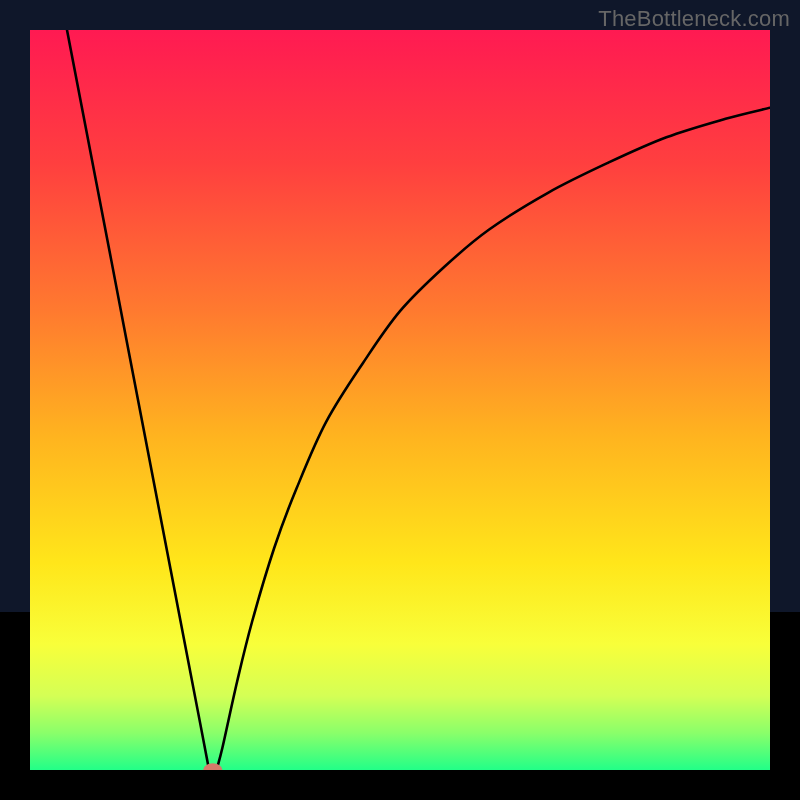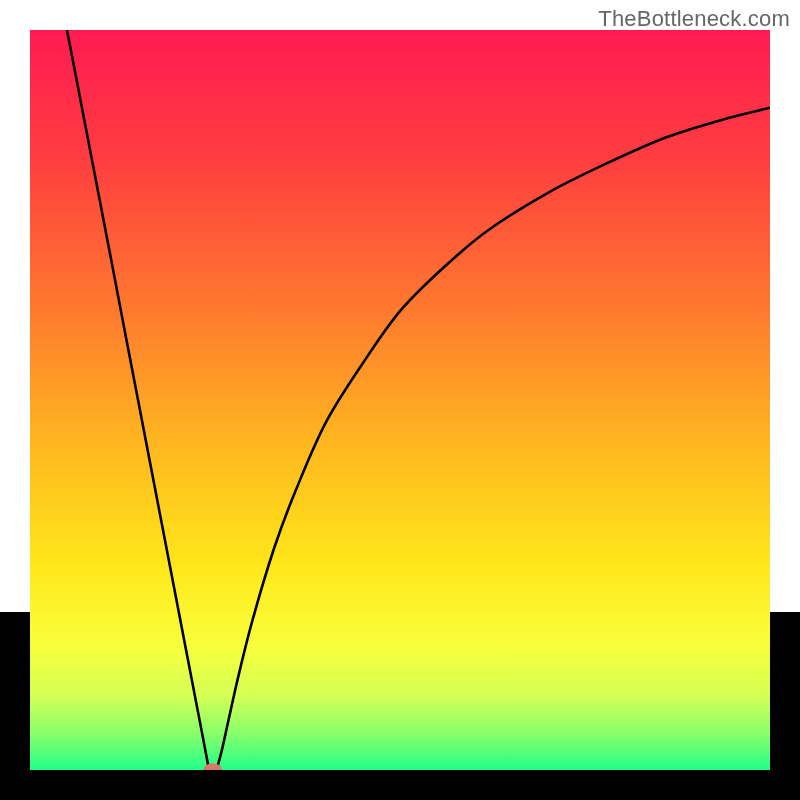--- a/index.html
+++ b/index.html
@@ -8,21 +8,21 @@
     width: 800px;
     height: 800px;
     overflow: hidden;
     background: #000;
     font-family: Arial, Helvetica, sans-serif;
   }
   .frame {
     position: relative;
     width: 800px;
     height: 612px;
-    background: #ffffff;
+    background: #0f172a;
   }
   .plot {
     position: absolute;
     left: 30px;
     top: 30px;
     width: 740px;
     height: 740px;
   }
   .bg-gradient {
     position: absolute;

